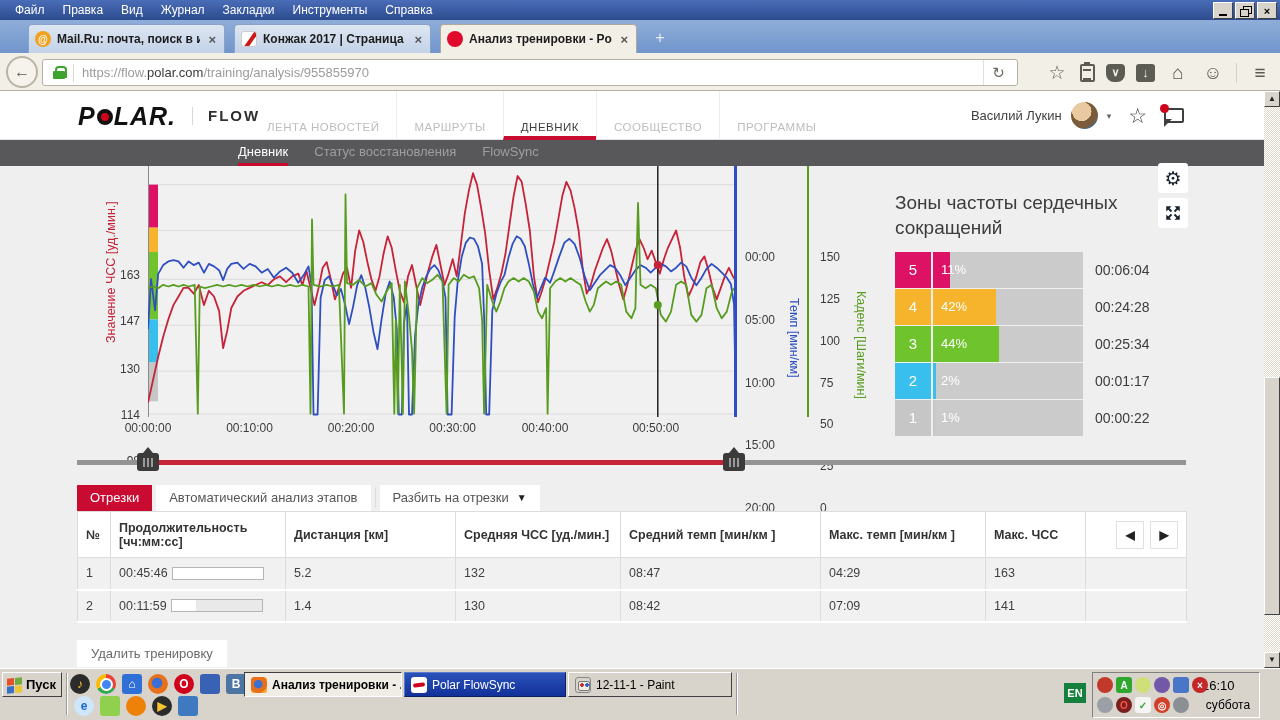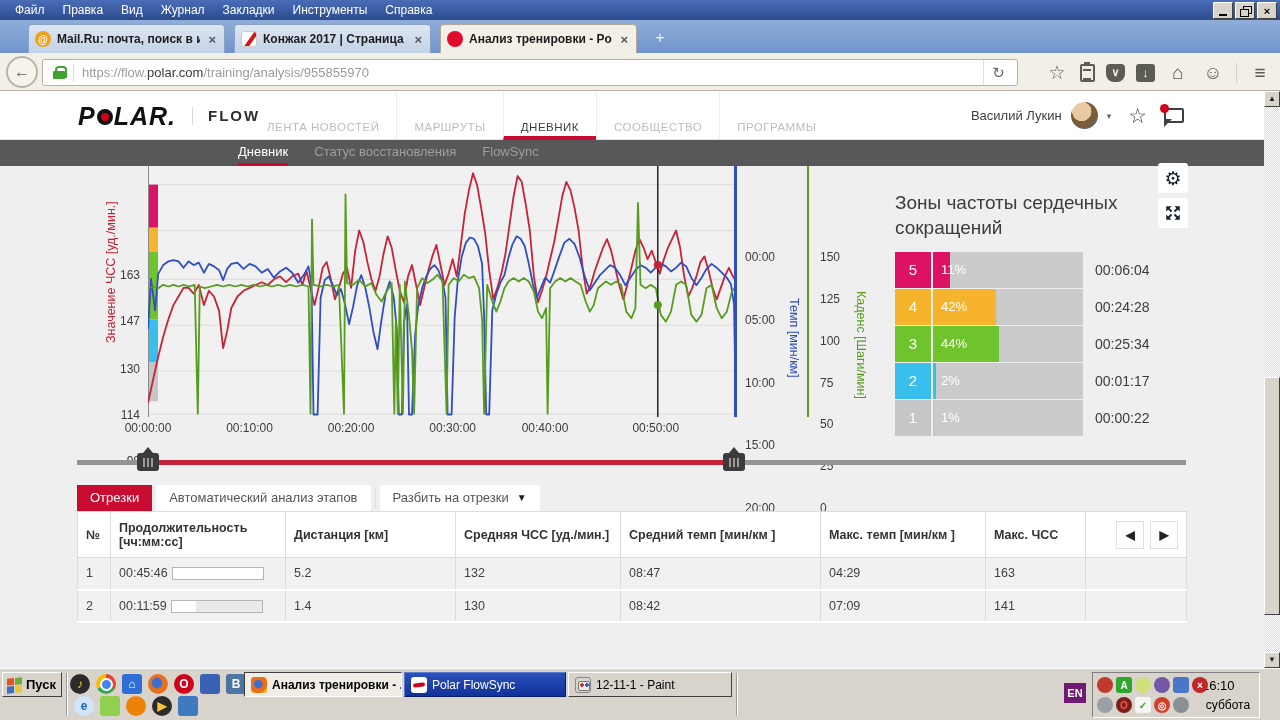--- a/index.html
+++ b/index.html
@@ -106,21 +106,21 @@
 
 #segtabs { position:absolute; left:77px; top:394px; height:26px; display:flex; align-items:stretch; }
 .segtab { font-size:13px; color:#555; background:#fff; padding:0 13px; line-height:26px; margin-right:4px; display:flex; gap:8px; align-items:center;}
 .segtab.active { background:#c90a31; color:#fff; }
 .segtab .dd { font-size:10px; color:#222; }
 .segsep { width:1px; background:#ddd; margin:3px 4px 3px 0; }
 
 #segtable { position:absolute; left:77px; top:420px; width:1109px; border-collapse:collapse; table-layout:fixed; background:#fff; }
 #segtable th { font-size:12.5px; font-weight:bold; color:#333; text-align:left; padding:6px 8px; border:1px solid #dcdcdc; height:46px; background:#fff; vertical-align:middle;}
 #segtable td { font-size:12.5px; color:#3f3f3f; padding:0 8px; border-left:1px solid #dcdcdc; border-right:1px solid #dcdcdc; height:32px; background:#f1f1f1; border-bottom:2px solid #fff;}
-.durcell { display:flex; align-items:flex-end; gap:4px; }
+.durcell { display:flex; align-items:center; gap:4px; }
 .durbar { width:92px; height:13px; border:1px solid #b5b5b5; background:#e9e9e9; }
 .durfill { height:100%; background:#fff; }
 #pager { display:flex; gap:6px; justify-content:flex-end; }
 .pagebtn { width:28px; height:28px; background:#fff; border:1px solid #e0e0e0; font-size:12px; color:#222; display:flex; align-items:center; justify-content:center; }
 
 #actions { position:absolute; left:77px; top:549px; display:flex; gap:5px; }
 .actbtn { background:#fff; color:#6a6a6a; font-size:13px; padding:0 14px; height:27px; line-height:27px; border:none; font-family:inherit; }
 
 
 #vscroll { position:absolute; left:1264px; top:91px; width:16px; height:577px;
@@ -140,21 +140,21 @@
 .qli-chrome:before { content:""; width:9px; height:9px; border-radius:50%; background:#4285f4; border:2px solid #fff; }
 .qli-firefox,.ti-firefox { border-radius:50%; background:radial-gradient(circle at 45% 45%,#3b6fd4 0 30%,#e8701a 38% 70%,#f5a623 71%); }
 .taskbtn { position:absolute; top:3px; height:25px; display:flex; align-items:center; gap:5px; padding:0 6px; font-size:12px; color:#000; background:#d8d4cc; border:1px solid; border-color:#fff #404040 #404040 #fff; white-space:nowrap; overflow:hidden;}
 .taskbtn.pressed { border-color:#404040 #fff #fff #404040; background:#efede5; font-weight:bold; }
 .taskbtn.highlighted { background:linear-gradient(180deg,#2a52b8,#12319a); color:#fff; border-color:#5a7ad0 #0a1f60 #0a1f60 #5a7ad0; }
 .ticon { width:16px; height:16px; flex:none; border-radius:3px; }
 .ti-flowsync { background:#fff; position:relative; }
 .ti-flowsync:before { content:""; position:absolute; left:2px; top:6px; width:12px; height:4px; background:#d0021b; border-radius:2px; transform:rotate(-8deg);}
 .ti-paint { background:#d8d4cc; border:1px solid #888; position:relative;}
 .ti-paint:before { content:""; position:absolute; left:2px; top:3px; width:10px; height:8px; background:radial-gradient(circle at 3px 3px,#c33 0 2px,transparent 2px),radial-gradient(circle at 8px 3px,#36c 0 2px,transparent 2px),#efece2; border:1px solid #777; border-radius:2px;}
-#langbox { position:absolute; left:1064px; top:14px; width:22px; height:20px; background:#701a75; color:#fff; font-size:11px; font-weight:bold; text-align:center; line-height:20px; }
+#langbox { position:absolute; left:1064px; top:14px; width:22px; height:20px; background:#15803d; color:#fff; font-size:11px; font-weight:bold; text-align:center; line-height:20px; }
 #tray { position:absolute; left:1092px; top:3px; width:168px; height:46px; border:1px solid; border-color:#808080 #fff #fff #808080; }
 .tri { position:absolute; width:16px; height:16px; border-radius:3px; display:flex; align-items:center; justify-content:center; font-size:10px; font-weight:bold; }
 #clock { position:absolute; right:5px; top:5px; width:52px; text-align:left; font-size:13px; color:#000; }
 #day { position:absolute; right:5px; top:25px; width:52px; text-align:center; font-size:12px; color:#000; }
 </style>
 </head>
 <body>
 
 <div id="menubar">
   <span id="menu-items" style="display:flex">
@@ -439,20 +439,21 @@
           <td>1.4</td>
           <td>130</td>
           <td>08:42</td>
           <td>07:09</td>
           <td>141</td>
           <td></td>
         </tr>
       </tbody>
     </table>
   <div id="actions">
+      <button class="actbtn">Удалить тренировку</button>
     </div>
 </div>
 
 <div id="vscroll">
   <div class="sbtn" style="top:0"><span>▲</span></div>
   <div id="sthumb"></div>
   <div class="sbtn" style="top:561px"><span>▼</span></div>
 </div>
 
 <div id="taskbar">

